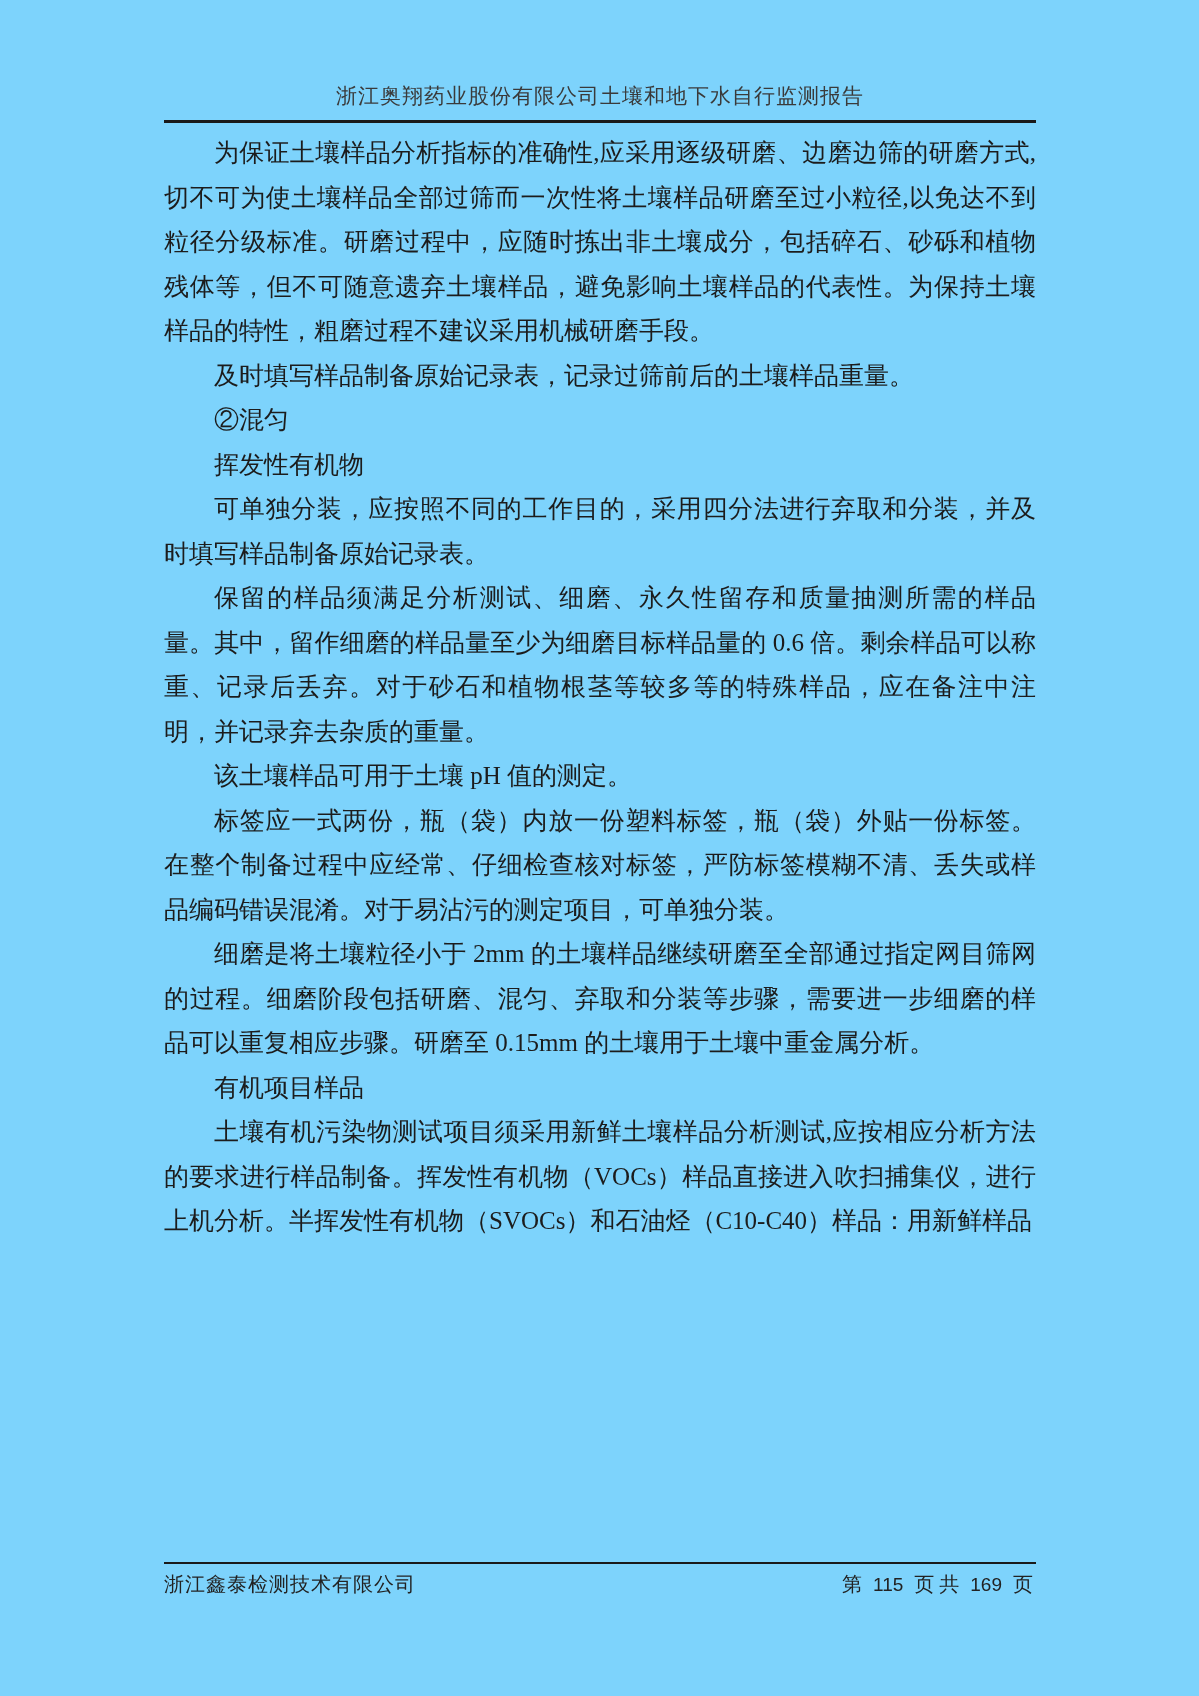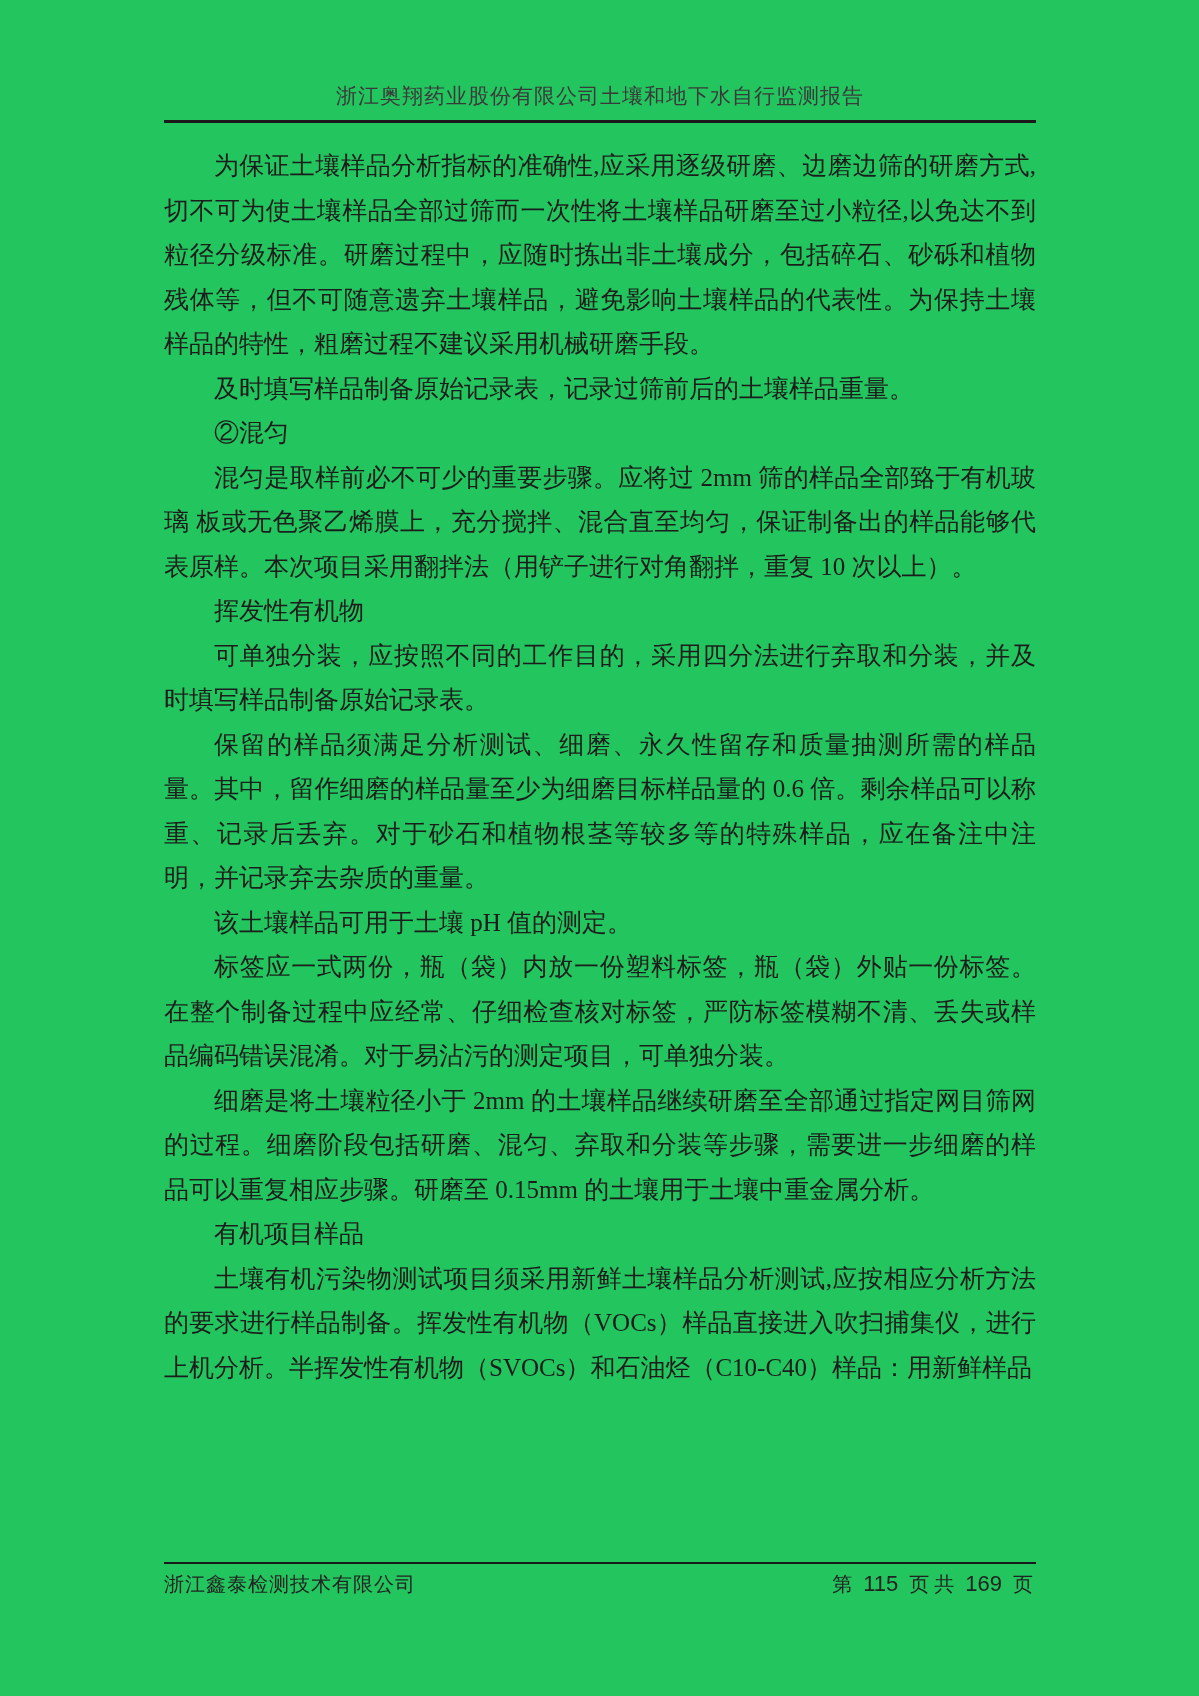--- a/index.html
+++ b/index.html
@@ -1,40 +1,40 @@
 <!DOCTYPE html>
 <html><head>
 <meta charset="utf-8">
 <style>
   html, body { margin: 0; padding: 0; background: #e8e8e8; }
   .page {
     position: relative;
     width: 1199px;
     height: 1696px;
     margin: 0 auto;
-    background: #22c55e;
+    background: #7dd3fc;
     font-family: "Liberation Serif", "DejaVu Serif", serif;
     color: #1c1c1c;
     overflow: hidden;
   }
   .header {
     position: absolute;
     top: 82px;
     left: 164px;
     width: 872px;
     text-align: center;
     font-size: 21px;
     letter-spacing: 1px;
     color: #3a3a3a;
     padding-bottom: 10px;
     border-bottom: 3px solid #1a1a1a;
   }
   .content {
     position: absolute;
-    top: 144px;
+    top: 131px;
     left: 164px;
     width: 872px;
     font-size: 25px;
     line-height: 44.5px;
     text-align: justify;
     text-justify: inter-ideograph;
   }
   .para {
     margin: 0;
     text-indent: 2em;
@@ -52,37 +52,36 @@
     display: flex;
     justify-content: space-between;
     align-items: flex-start;
     font-size: 20px;
     color: #222222;
   }
   .footer-company { letter-spacing: 1px; }
   .pageinfo span { margin: 0 3px; }
   .pageinfo .num {
     font-family: "Liberation Sans", "DejaVu Sans", sans-serif;
-    font-size: 22px;
+    font-size: 19px;
   }
 </style>
 </head>
 <body>
 
 <div class="page">
 
   <div class="header">
     <div>浙江奥翔药业股份有限公司土壤和地下水自行监测报告</div>
   </div>
 
   <div class="content">
     <p class="para">为保证土壤样品分析指标的准确性,应采用逐级研磨、边磨边筛的研磨方式,切不可为使土壤样品全部过筛而一次性将土壤样品研磨至过小粒径,以免达不到粒径分级标准。研磨过程中，应随时拣出非土壤成分，包括碎石、砂砾和植物残体等，但不可随意遗弃土壤样品，避免影响土壤样品的代表性。为保持土壤样品的特性，粗磨过程不建议采用机械研磨手段。</p>
     <p class="para">及时填写样品制备原始记录表，记录过筛前后的土壤样品重量。</p>
     <p class="para">②混匀</p>
-    <p class="para">混匀是取样前必不可少的重要步骤。应将过 2mm 筛的样品全部臵于有机玻璃 板或无色聚乙烯膜上，充分搅拌、混合直至均匀，保证制备出的样品能够代表原样。本次项目采用翻拌法（用铲子进行对角翻拌，重复 10 次以上）。</p>
     <p class="para">挥发性有机物</p>
     <p class="para">可单独分装，应按照不同的工作目的，采用四分法进行弃取和分装，并及时填写样品制备原始记录表。</p>
     <p class="para">保留的样品须满足分析测试、细磨、永久性留存和质量抽测所需的样品量。其中，留作细磨的样品量至少为细磨目标样品量的 0.6 倍。剩余样品可以称重、记录后丢弃。对于砂石和植物根茎等较多等的特殊样品，应在备注中注明，并记录弃去杂质的重量。</p>
     <p class="para">该土壤样品可用于土壤 pH 值的测定。</p>
     <p class="para">标签应一式两份，瓶（袋）内放一份塑料标签，瓶（袋）外贴一份标签。在整个制备过程中应经常、仔细检查核对标签，严防标签模糊不清、丢失或样品编码错误混淆。对于易沾污的测定项目，可单独分装。</p>
     <p class="para">细磨是将土壤粒径小于 2mm 的土壤样品继续研磨至全部通过指定网目筛网的过程。细磨阶段包括研磨、混匀、弃取和分装等步骤，需要进一步细磨的样品可以重复相应步骤。研磨至 0.15mm 的土壤用于土壤中重金属分析。</p>
     <p class="para heading-bold">有机项目样品</p>
     <p class="para">土壤有机污染物测试项目须采用新鲜土壤样品分析测试,应按相应分析方法的要求进行样品制备。挥发性有机物（VOCs）样品直接进入吹扫捕集仪，进行上机分析。半挥发性有机物（SVOCs）和石油烃（C10-C40）样品：用新鲜样品</p>
   </div>
 

